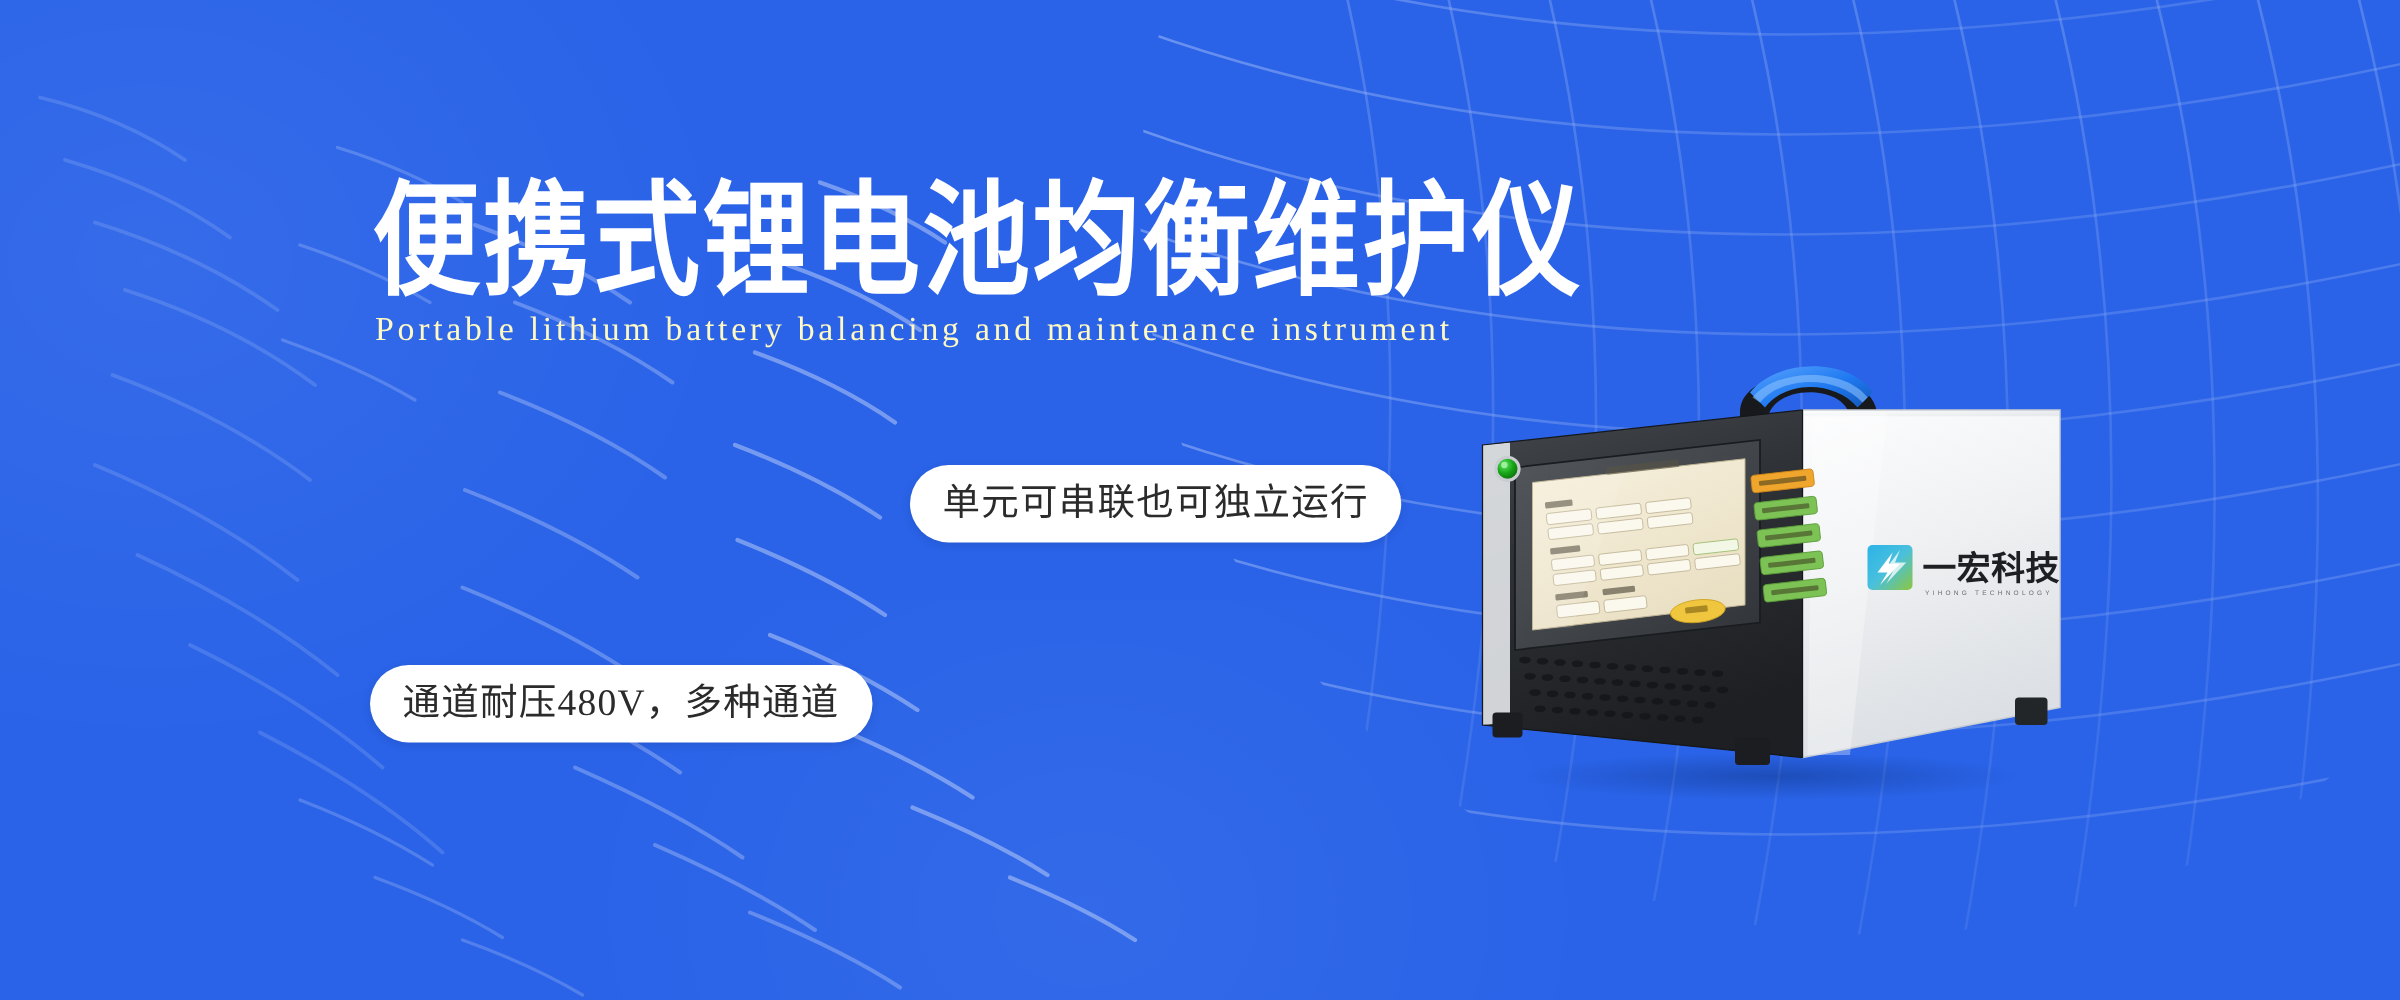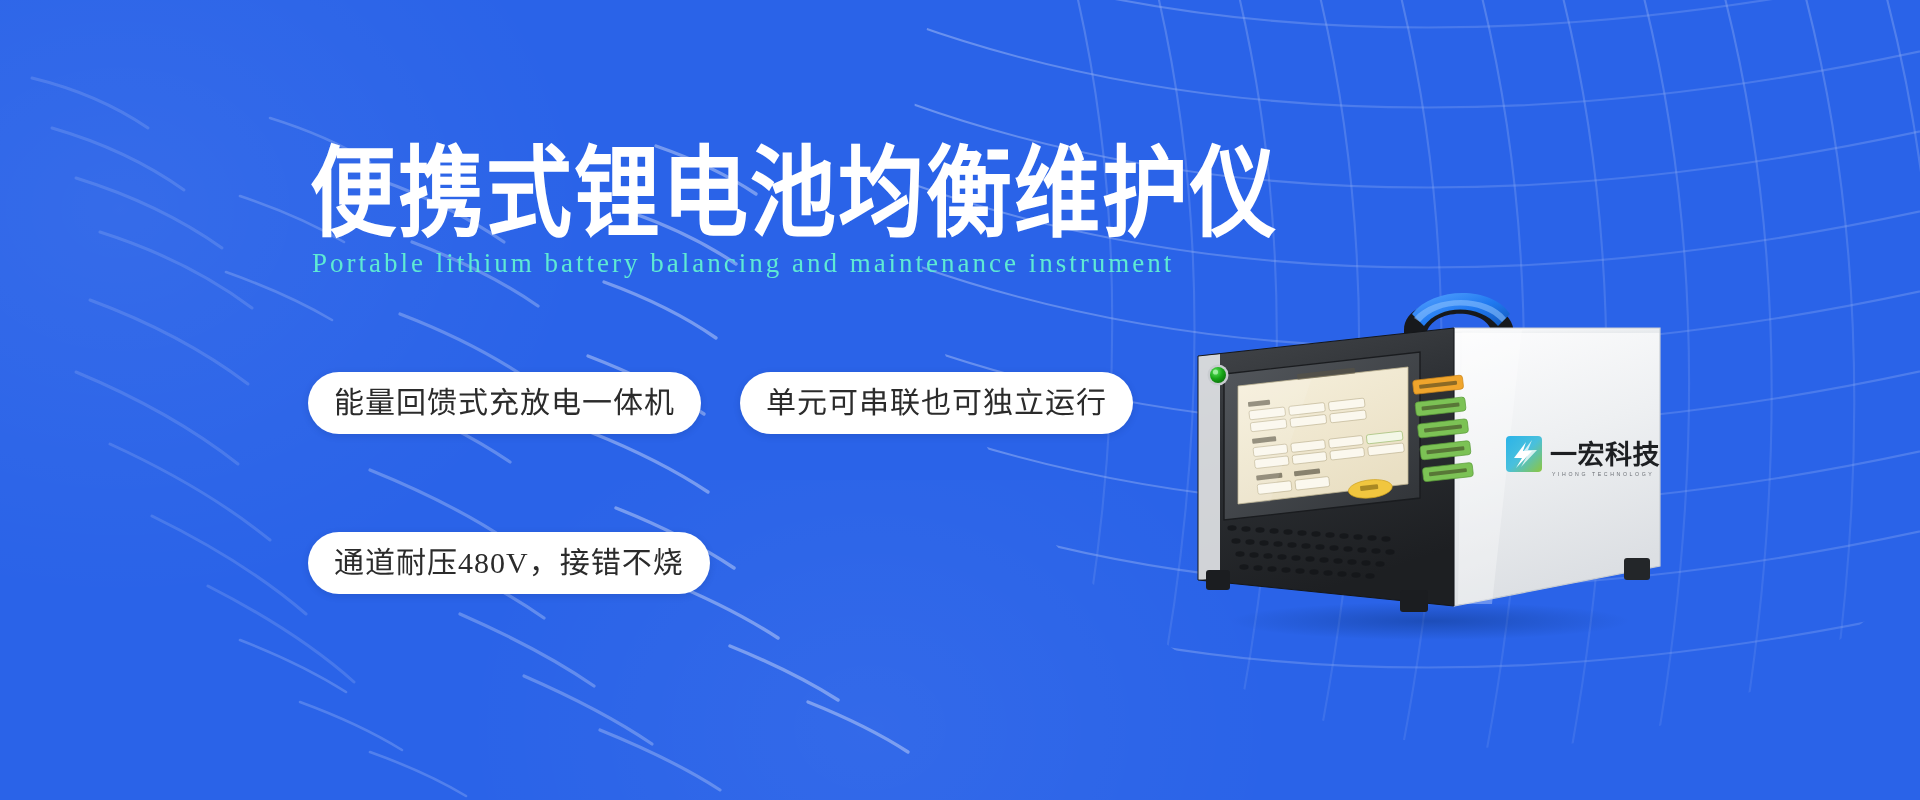--- a/index.html
+++ b/index.html
@@ -37,21 +37,21 @@
   }
 
   .bg-bottomglow {
     position: absolute;
     left: 420px; bottom: -300px;
     width: 900px; height: 620px;
     background: radial-gradient(ellipse at 50% 40%, rgba(255,255,255,.045), rgba(255,255,255,0) 65%);
   }
 
   
-  .content { position: absolute; left: 12px; top: 0; width: 1724px; height: 800px; }
+  .content { position: absolute; left: 0; top: 0; width: 1724px; height: 800px; }
 
   .title {
     position: absolute;
     left: 298px; top: 133px;
     font-family: "Liberation Sans", "DejaVu Sans", sans-serif;
     font-weight: 700;
     font-size: 86px;
     line-height: 104px;
     letter-spacing: 2px;
     color: #ffffff;
@@ -60,21 +60,21 @@
     white-space: nowrap;
   }
 
   .subtitle {
     position: absolute;
     left: 300px; top: 248px;
     font-family: "Liberation Serif", "DejaVu Serif", serif;
     font-size: 27px;
     line-height: 30px;
     letter-spacing: 3.0px;
-    color: #5eead4;
+    color: #fef9c3;
     white-space: nowrap;
   }
 
   
   .pill {
     position: absolute;
     display: flex;
     align-items: center;
     justify-content: center;
     height: 62px;
@@ -204,23 +204,22 @@
       </g>
     </svg>
   </div>
 
   <div class="content">
 
     <h1 class="title">便携式锂电池均衡维护仪</h1>
 
     <div class="subtitle">Portable lithium battery balancing and maintenance instrument</div>
 
-    <div class="pill pill-r1c1">能量回馈式充放电一体机</div>
     <div class="pill pill-r1c2">单元可串联也可独立运行</div>
-    <div class="pill pill-r2c1">通道耐压480V，接错不烧</div>
+    <div class="pill pill-r2c1">通道耐压480V，多种通道</div>
 
     <div class="device-wrap">
       <svg class="device-svg" viewBox="0 0 530 380">
         <defs>
           <linearGradient id="sideBody" x1="0" y1="0" x2="0.25" y2="1">
             <stop offset="0%" stop-color="#fdfdfe"></stop>
             <stop offset="48%" stop-color="#eef0f2"></stop>
             <stop offset="100%" stop-color="#dcdfe3"></stop>
           </linearGradient>
           <linearGradient id="topBody" x1="0" y1="0" x2="1" y2="0.6">

